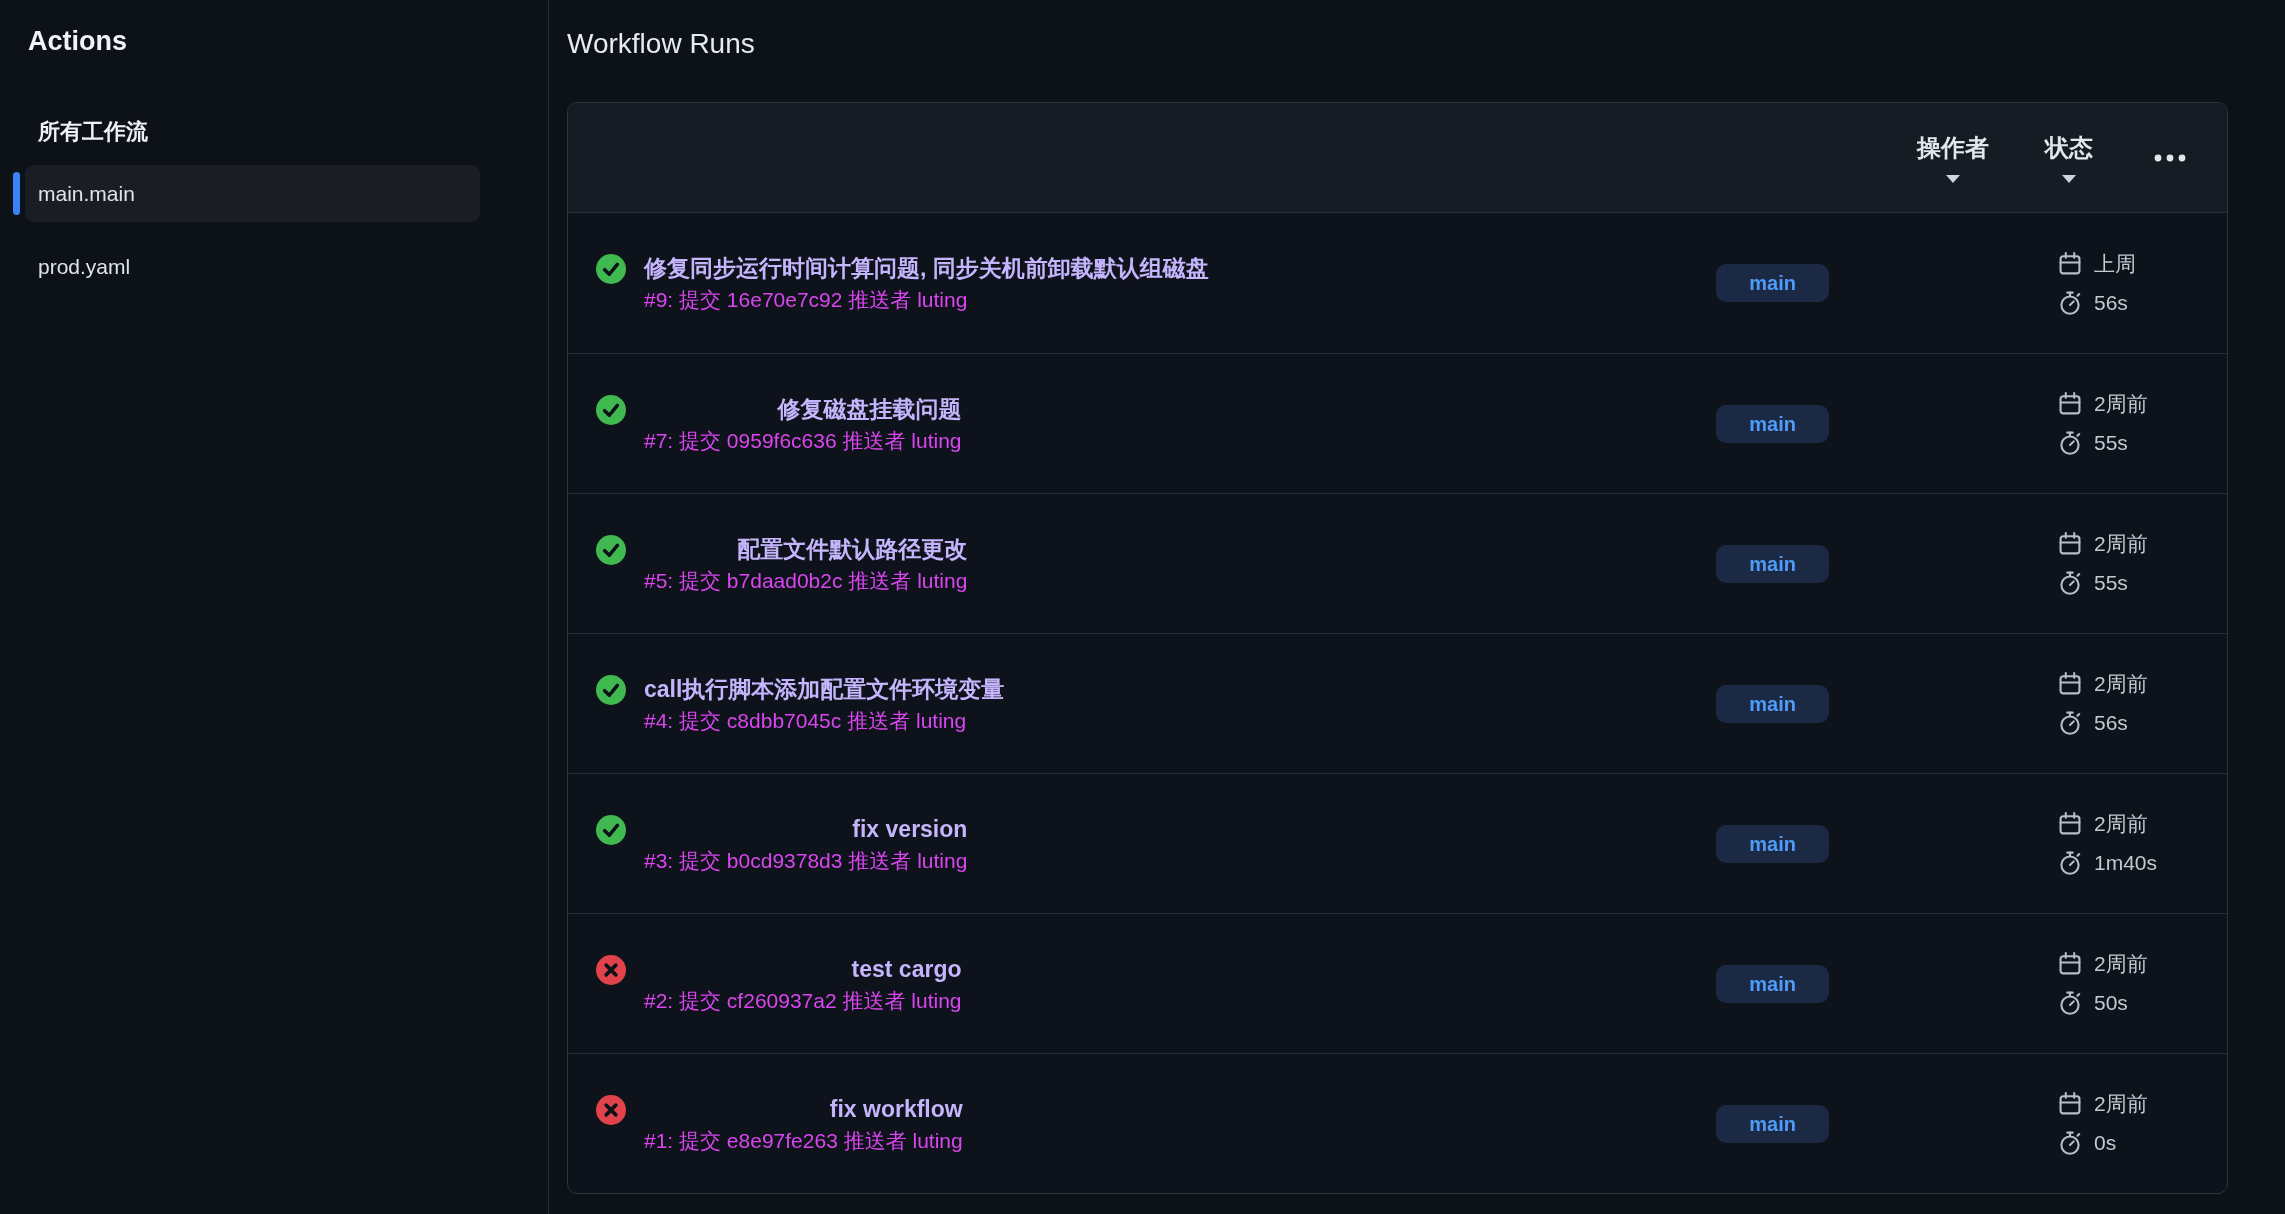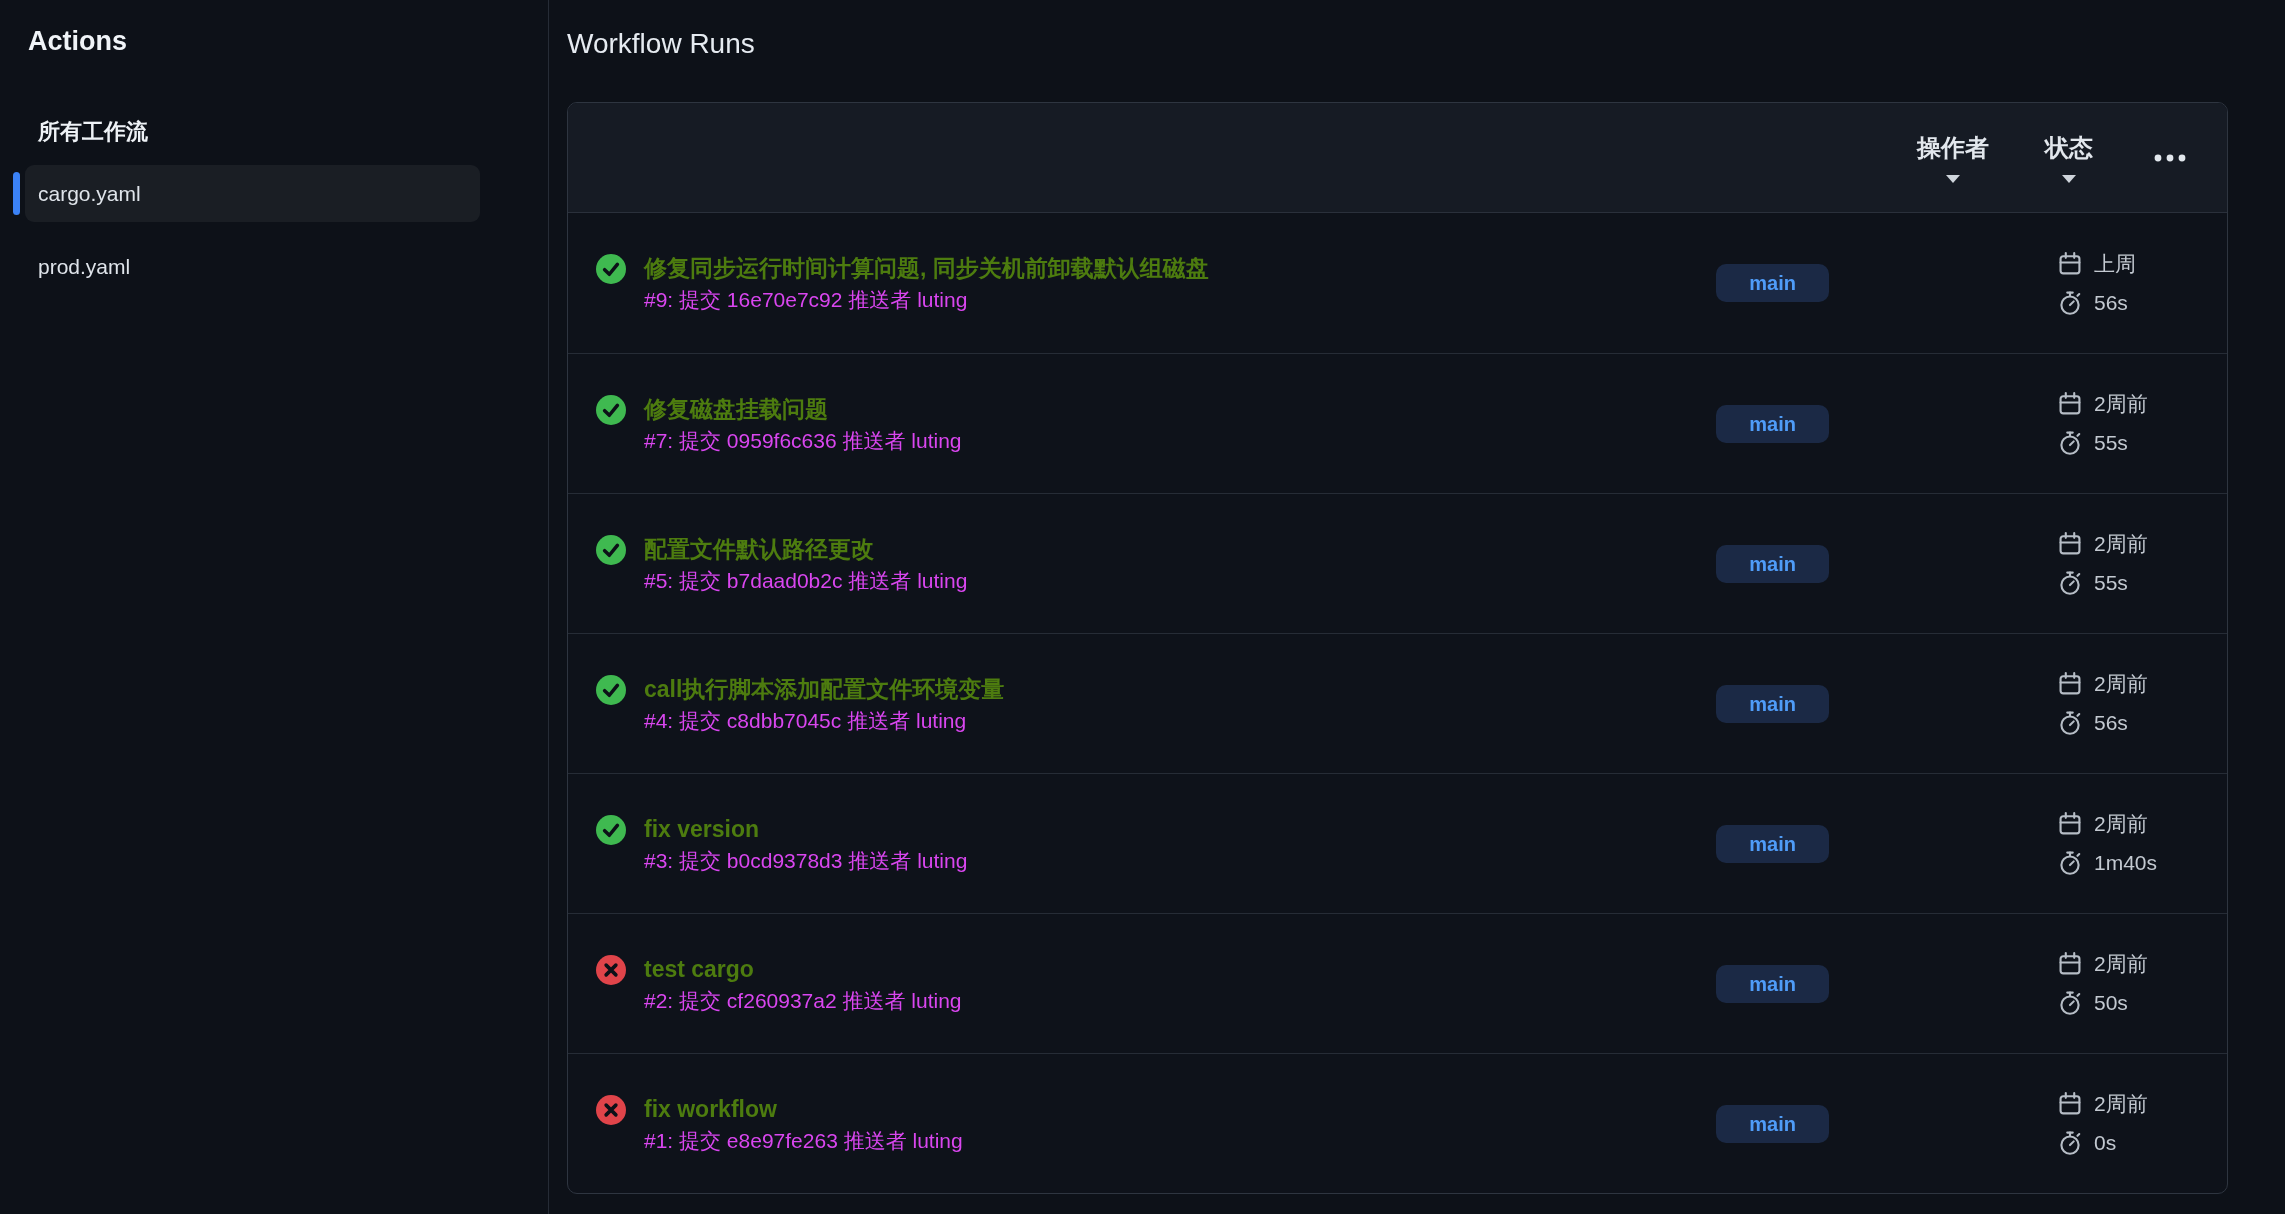--- a/index.html
+++ b/index.html
@@ -91,22 +91,22 @@
   }
   .run-row + .run-row { border-top:1px solid #262c36; }
   .run-main { flex:1 1 auto; display:flex; gap:18px; align-items:flex-start; min-width:0; }
   .status-icon { width:30px; height:30px; flex:0 0 auto; margin-top:3px; }
   .status-icon svg { width:30px; height:30px; display:block; }
   .run-row.success .status-icon { color:#3fb950; }
   .run-row.failure .status-icon { color:#e0444a; }
   .run-row.success .glyph-x { display:none; }
   .run-row.failure .glyph-check { display:none; }
   .run-title {
-    font-size:23px; font-weight:700; color:#4d7c0f;
-    line-height:34px; white-space:nowrap;
+    font-size:23px; font-weight:700; color:#c4b5fd;
+    line-height:34px; white-space:nowrap;text-align:right;
   }
   .run-meta {
     font-size:21px; color:#d946ef;
     line-height:30px; white-space:nowrap;
   }
   .branch-cell {
     flex:0 0 70px; display:flex; justify-content:center;
     margin-right:228px;
   }
   .branch-badge {
@@ -126,21 +126,21 @@
 </style>
 </head>
 <body>
 
 <aside class="sidebar">
   <h1 class="sidebar-title">Actions</h1>
   <div class="wf-all">所有工作流</div>
   <nav class="wf-list">
     <div class="wf-item selected">
       <span class="accent"></span>
-      <span>cargo.yaml</span>
+      <span>main.main</span>
     </div>
     <div class="wf-item">
 
       <span>prod.yaml</span>
     </div>
   </nav>
 </aside>
 
 <main class="main">
   <h2 class="main-title">Workflow Runs</h2>

